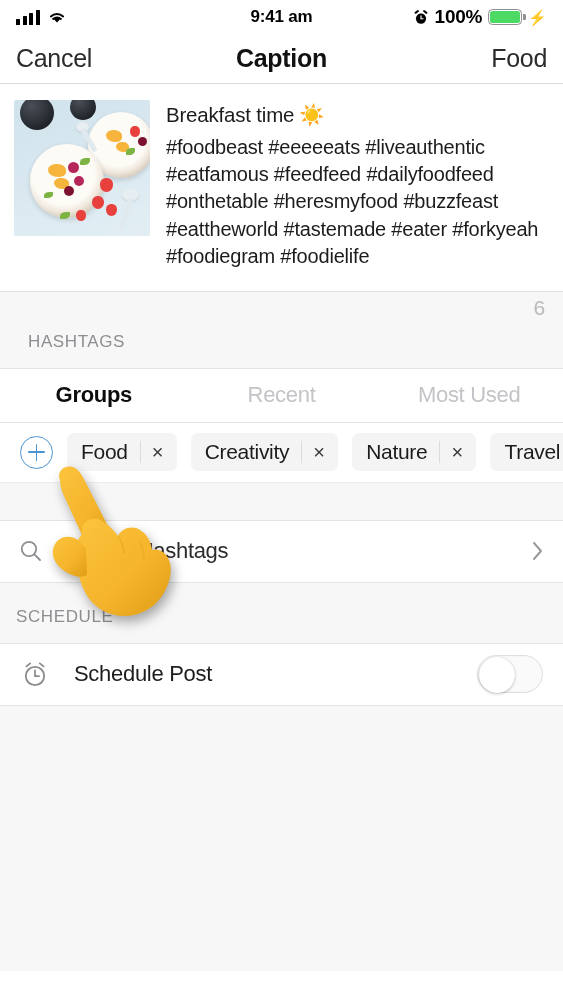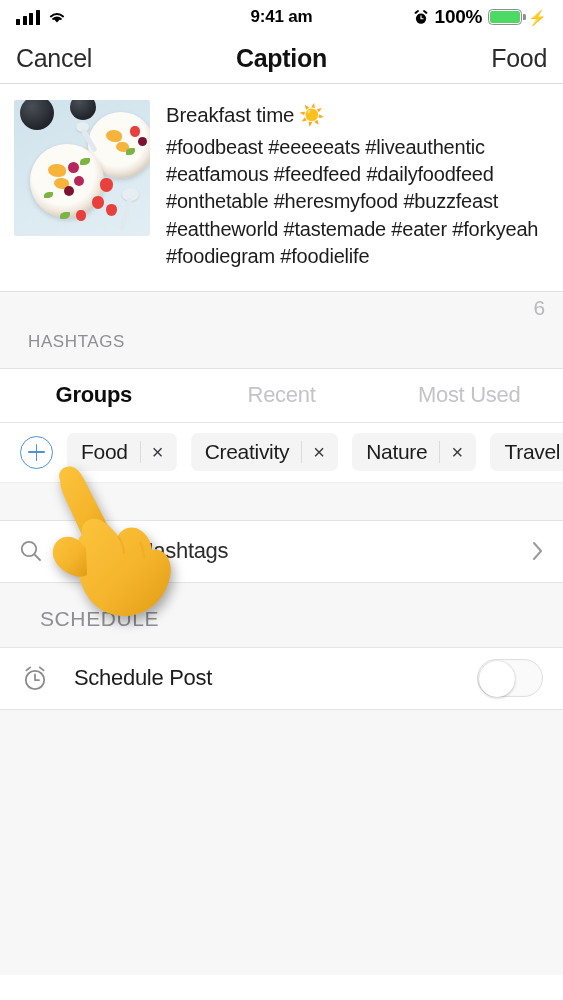--- a/index.html
+++ b/index.html
@@ -168,21 +168,21 @@
     height:62px; display:flex; align-items:center; gap:20px;
     padding:0 18px; background:#fff; border-bottom:1px solid #e4e4e4;
     cursor:pointer;
   }
   .search-ico { width:26px; height:26px; flex:0 0 26px; display:block; }
   .search-label { flex:1; font-size:22px; color:#2c2c2e; letter-spacing:-.3px; }
   .chevron { width:14px; height:22px; flex:0 0 14px; display:block; }
 
   
   .gray-block2 { background:#f7f7f7; border-bottom:1px solid #e4e4e4; }
-  .schedule-title { padding:24px 0 16px 40px; font-size:21px; color:#8e8e93; letter-spacing:.6px; }
+  .schedule-title { padding:24px 0 16px 16px; font-size:17px; color:#8e8e93; letter-spacing:.6px; }
   .schedule-row {
     height:62px; display:flex; align-items:center; gap:24px;
     padding:0 20px; background:#fff; border-bottom:1px solid #e4e4e4;
   }
   .alarm-row-ico { width:30px; height:30px; flex:0 0 30px; display:block; }
   .schedule-label { flex:1; font-size:22px; color:#1c1c1c; letter-spacing:-.3px; }
   .toggle {
     width:66px; height:38px; border-radius:19px; background:#fafafa;
     border:1px solid #e0e0e0; position:relative; cursor:pointer;
     box-shadow:inset 0 0 0 1px rgba(0,0,0,.015);

